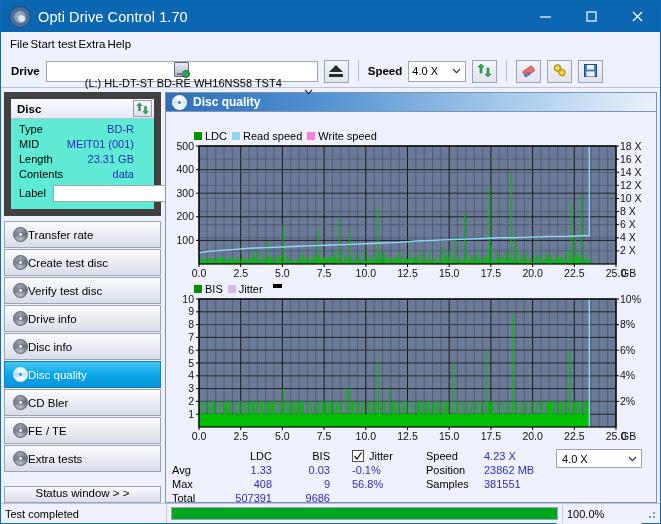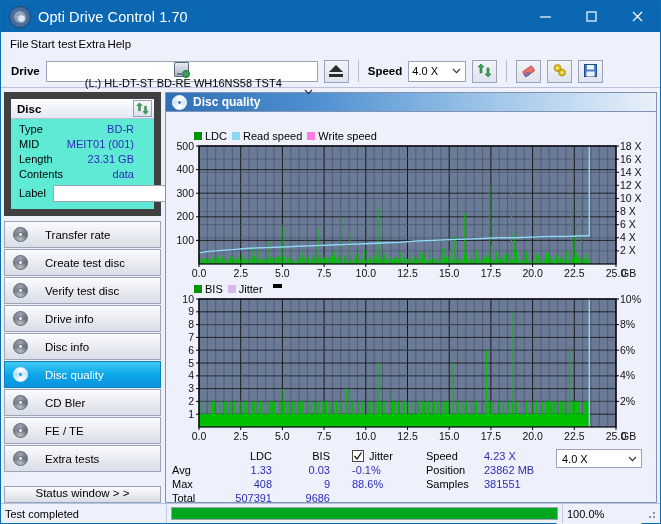--- a/index.html
+++ b/index.html
@@ -121,21 +121,21 @@
     width:14px;height:14px;border-radius:50%;
     background:radial-gradient(circle, #fff 0 14%, #cfc34a 15% 44%, #e6dc74 45% 82%, #9a9134 83% 100%);
     border:1px solid #6e6b2a;
   }
 
   
   .nav { margin-top:5px; display:flex; flex-direction:column; gap:1px; }
   .navbtn {
     height:27px; border:1px solid #9aa3b8;
     background:linear-gradient(#fbfbfd,#d9dde6);
-    display:flex; align-items:center; padding-left:8px; gap:17px; font-size:11.5px;
+    display:flex; align-items:center; padding-left:8px; gap:0; font-size:11.5px;
   }
   .navbtn.active {
     background:linear-gradient(#43c8f4,#0aa6e8 52%,#0b93dd);
     border-color:#0d7fc0; color:#fff;
   }
   .disc-ico { width:15px; height:15px; position:relative; flex:0 0 15px; }
   .disc-ico .ring{
     position:absolute; inset:0; border-radius:50%;
     background:conic-gradient(#9aa1ad, #69707c, #b4bac4, #7b828e, #9aa1ad);
     border:1px solid #5c636e;
@@ -1449,21 +1449,21 @@
           <div class="chk-area">
             <div class="chk-row">
               <span class="chkbox">
                 <svg width="10" height="10" viewBox="0 0 10 10">
                     <polyline points="1.5,5 4,8 8.5,1.5" fill="none" stroke="#111" stroke-width="1.3"></polyline>
                   </svg>
               </span>
               <span>Jitter</span>
             </div>
             <div class="r jit-val">-0.1%</div>
-            <div class="r jit-val">88.6%</div>
+            <div class="r jit-val">56.8%</div>
           </div>
 
           <div style="width:58px">
             <div class="r">Speed</div>
             <div class="r">Position</div>
             <div class="r">Samples</div>
           </div>
           <div style="width:72px;color:#2d2db8">
             <div class="r">4.23 X</div>
             <div class="r">23862 MB</div>

